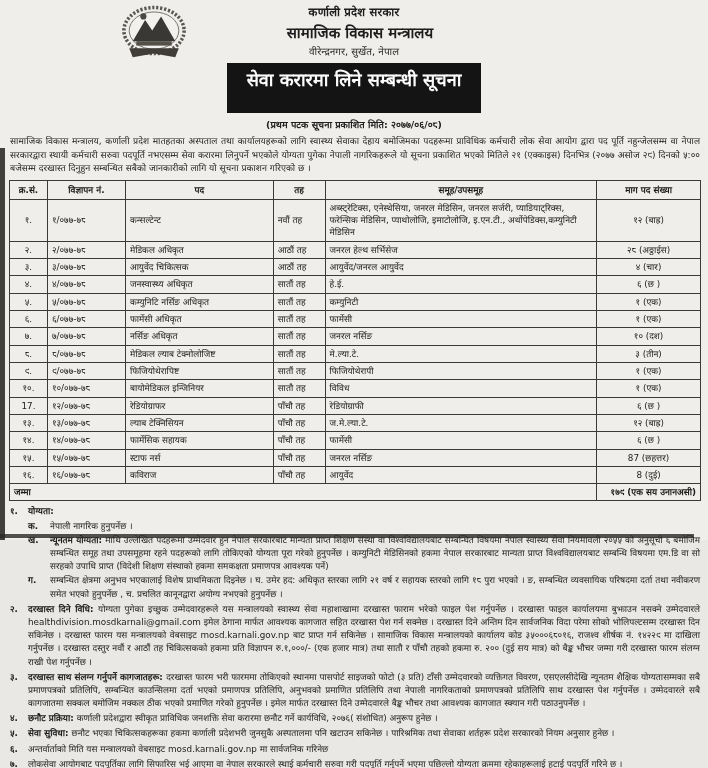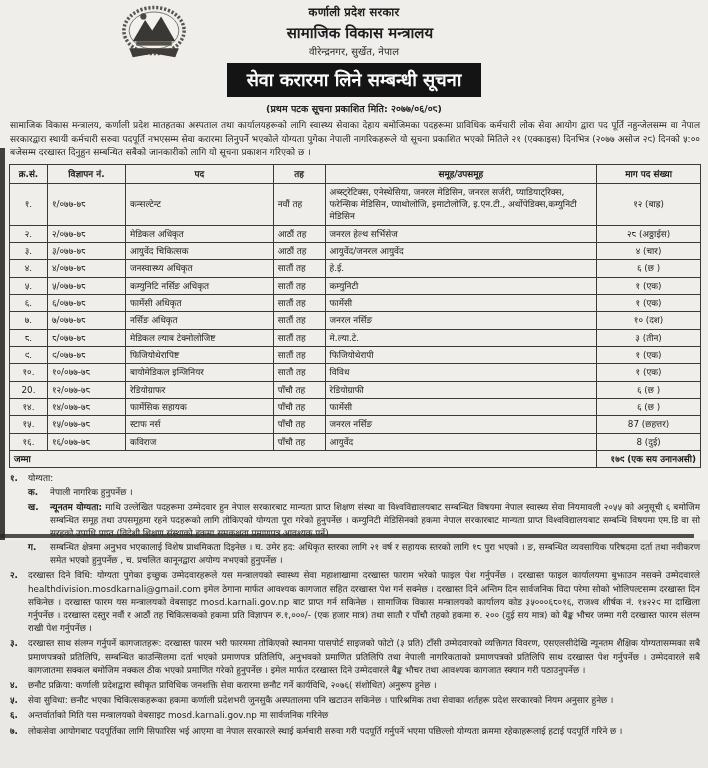--- a/index.html
+++ b/index.html
@@ -13,40 +13,40 @@
   
   .scan-edge-left{position:absolute;left:0;top:148px;bottom:0;width:5px;background:#23211f;opacity:.85;}
   .scan-edge-bottom{position:absolute;left:0;bottom:2px;width:694px;height:4px;background:#2a2826;opacity:.8;}
 
   .header{position:relative;text-align:center;padding-top:4px;}
   .emblem{position:absolute;left:108px;top:4px;width:92px;height:62px;}
   .gov-line{font-size:11.5px;font-weight:bold;letter-spacing:.2px;}
   .ministry-line{font-size:15px;font-weight:bold;margin-top:3px;padding-left:12px;}
   .address-line{font-size:10px;margin-top:2px;color:#2a2a2a;}
   .notice-bar{display:inline-block;background:#141414;color:#fbfbfb;
-    font-size:18px;font-weight:bold;padding:4px 20px 6px;margin-top:5px;}
+    font-size:18px;font-weight:bold;padding:4px 20px 22px;margin-top:5px;}
   .date-line{font-size:9.5px;margin-top:5px;font-weight:bold;color:#222;}
 
   .intro{font-size:9px;line-height:1.5;text-align:justify;margin:4px 8px 4px 10px;color:#1e1e1e;}
 
   table.vacancy{border-collapse:collapse;margin:2px 7px 0 9px;width:692px;
     font-size:8.8px;line-height:1.4;color:#1b1b1b;}
   table.vacancy th,table.vacancy td{border:1px solid #3c3a38;padding:2px 4px;vertical-align:middle;}
   table.vacancy th{font-weight:bold;text-align:center;padding:3px 2px;}
   td.c-sn{text-align:center;}
   td.c-adv{text-align:left;padding-left:6px;}
   td.c-count{text-align:center;}
   tr.total-row td{font-weight:bold;}
   tr.total-row td.t-val{text-align:right;}
 
   .sections{margin:4px 8px 0 10px;font-size:8.8px;line-height:1.5;color:#1d1d1d;}
   .section-row{display:flex;margin-bottom:2px;}
   .sec-num{width:18px;flex:0 0 18px;font-weight:bold;}
   .sec-body{flex:1;text-align:justify;}
-  .sec-title{font-weight:normal;}
+  .sec-title{font-weight:bold;}
   .subitem{display:flex;margin-top:1px;}
   .sub-label{width:22px;flex:0 0 22px;font-weight:bold;}
   .sub-body{flex:1;text-align:justify;}
   .sub-lead{font-weight:bold;}
 </style>
 </head>
 <body>
 
 <div class="page">
 
@@ -167,26 +167,34 @@
         </tr>
         <tr>
           <td class="c-sn">१०.</td>
           <td class="c-adv">१०/०७७-७८</td>
           <td class="c-post">बायोमेडिकल इन्जिनियर</td>
           <td class="c-level">सातौ तह</td>
           <td class="c-group">विविध</td>
           <td class="c-count">१ (एक)</td>
         </tr>
         <tr>
-          <td class="c-sn">20.</td>
+          <td class="c-sn">17.</td>
           <td class="c-adv">१२/०७७-७८</td>
           <td class="c-post">रेडियोग्राफर</td>
           <td class="c-level">पाँचौ तह</td>
           <td class="c-group">रेडियोग्राफी</td>
           <td class="c-count">६ (छ )</td>
+        </tr>
+        <tr>
+          <td class="c-sn">१३.</td>
+          <td class="c-adv">१३/०७७-७८</td>
+          <td class="c-post">ल्याब टेक्निसियन</td>
+          <td class="c-level">पाँचौ तह</td>
+          <td class="c-group">ज.मे.ल्या.टे.</td>
+          <td class="c-count">१२ (बाह्र)</td>
         </tr>
         <tr>
           <td class="c-sn">१४.</td>
           <td class="c-adv">१४/०७७-७८</td>
           <td class="c-post">फार्मेसिक सहायक</td>
           <td class="c-level">पाँचौ तह</td>
           <td class="c-group">फार्मेसी</td>
           <td class="c-count">६ (छ )</td>
         </tr>
         <tr>

